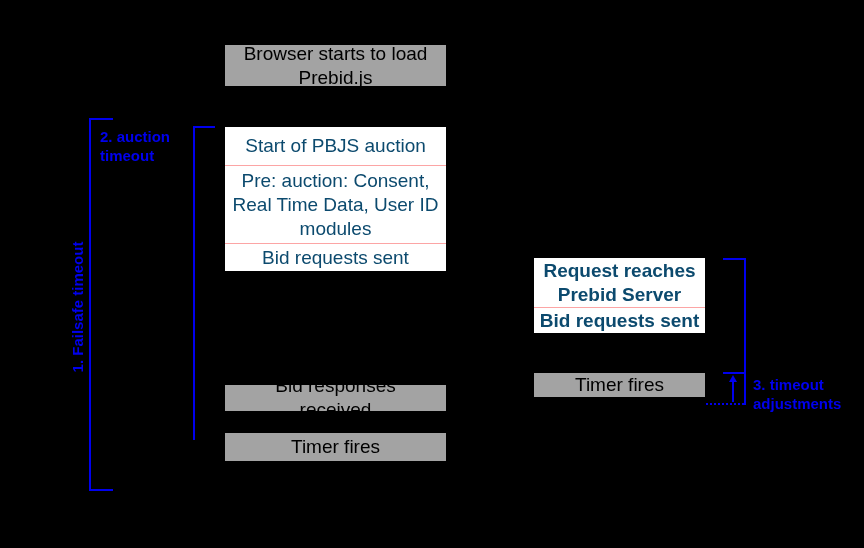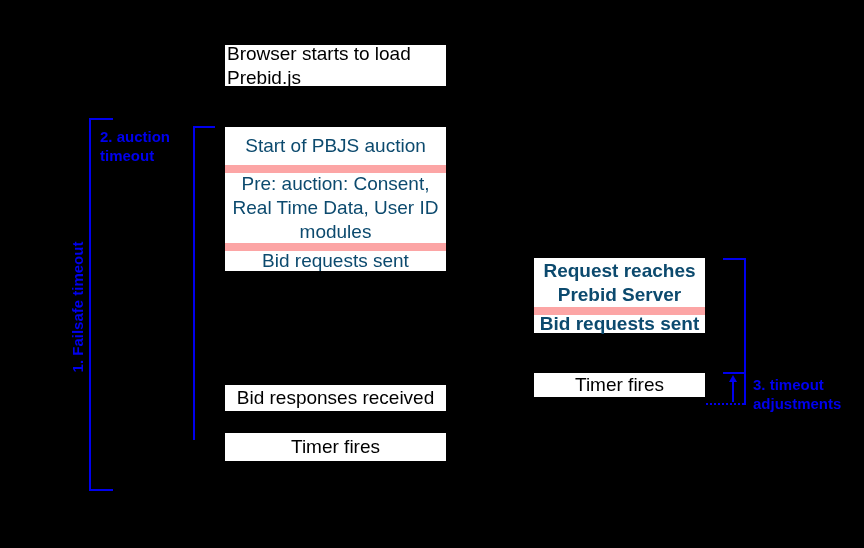--- a/index.html
+++ b/index.html
@@ -7,45 +7,45 @@
   .canvas {
     position: relative;
     width: 864px;
     height: 548px;
     background: #000000;
     font-family: "Liberation Sans", sans-serif;
     overflow: hidden;
   }
   .box {
     position: absolute;
-    background: #ffffff;
+    background: #a3a3a3;
     color: #000000;
     font-size: 19px;
     line-height: 24px;
     display: flex;
     align-items: center;
     justify-content: center;
-    text-align: left;
-    padding: 0 2px;
+    text-align: center;
+    padding: 0 16px;
   }
   .stack {
     position: absolute;
     background: #ffffff;
   }
   .stack .row {
     display: flex;
     align-items: center;
     justify-content: center;
     text-align: center;
     color: #0c4a6e;
     font-size: 19px;
     line-height: 24px;
     padding: 0 2px;
   }
-  .stack .row + .row { border-top: 8px solid #fca5a5; }
+  .stack .row + .row { border-top: 1px solid #fca5a5; }
   .blue-label {
     position: absolute;
     color: #0000ee;
     font-size: 15px;
     line-height: 19px;
     font-weight: bold;
   }
   .bracket { position: absolute; }
   .bracket-left-open {  
     border-left: 2px solid #0000ee;

